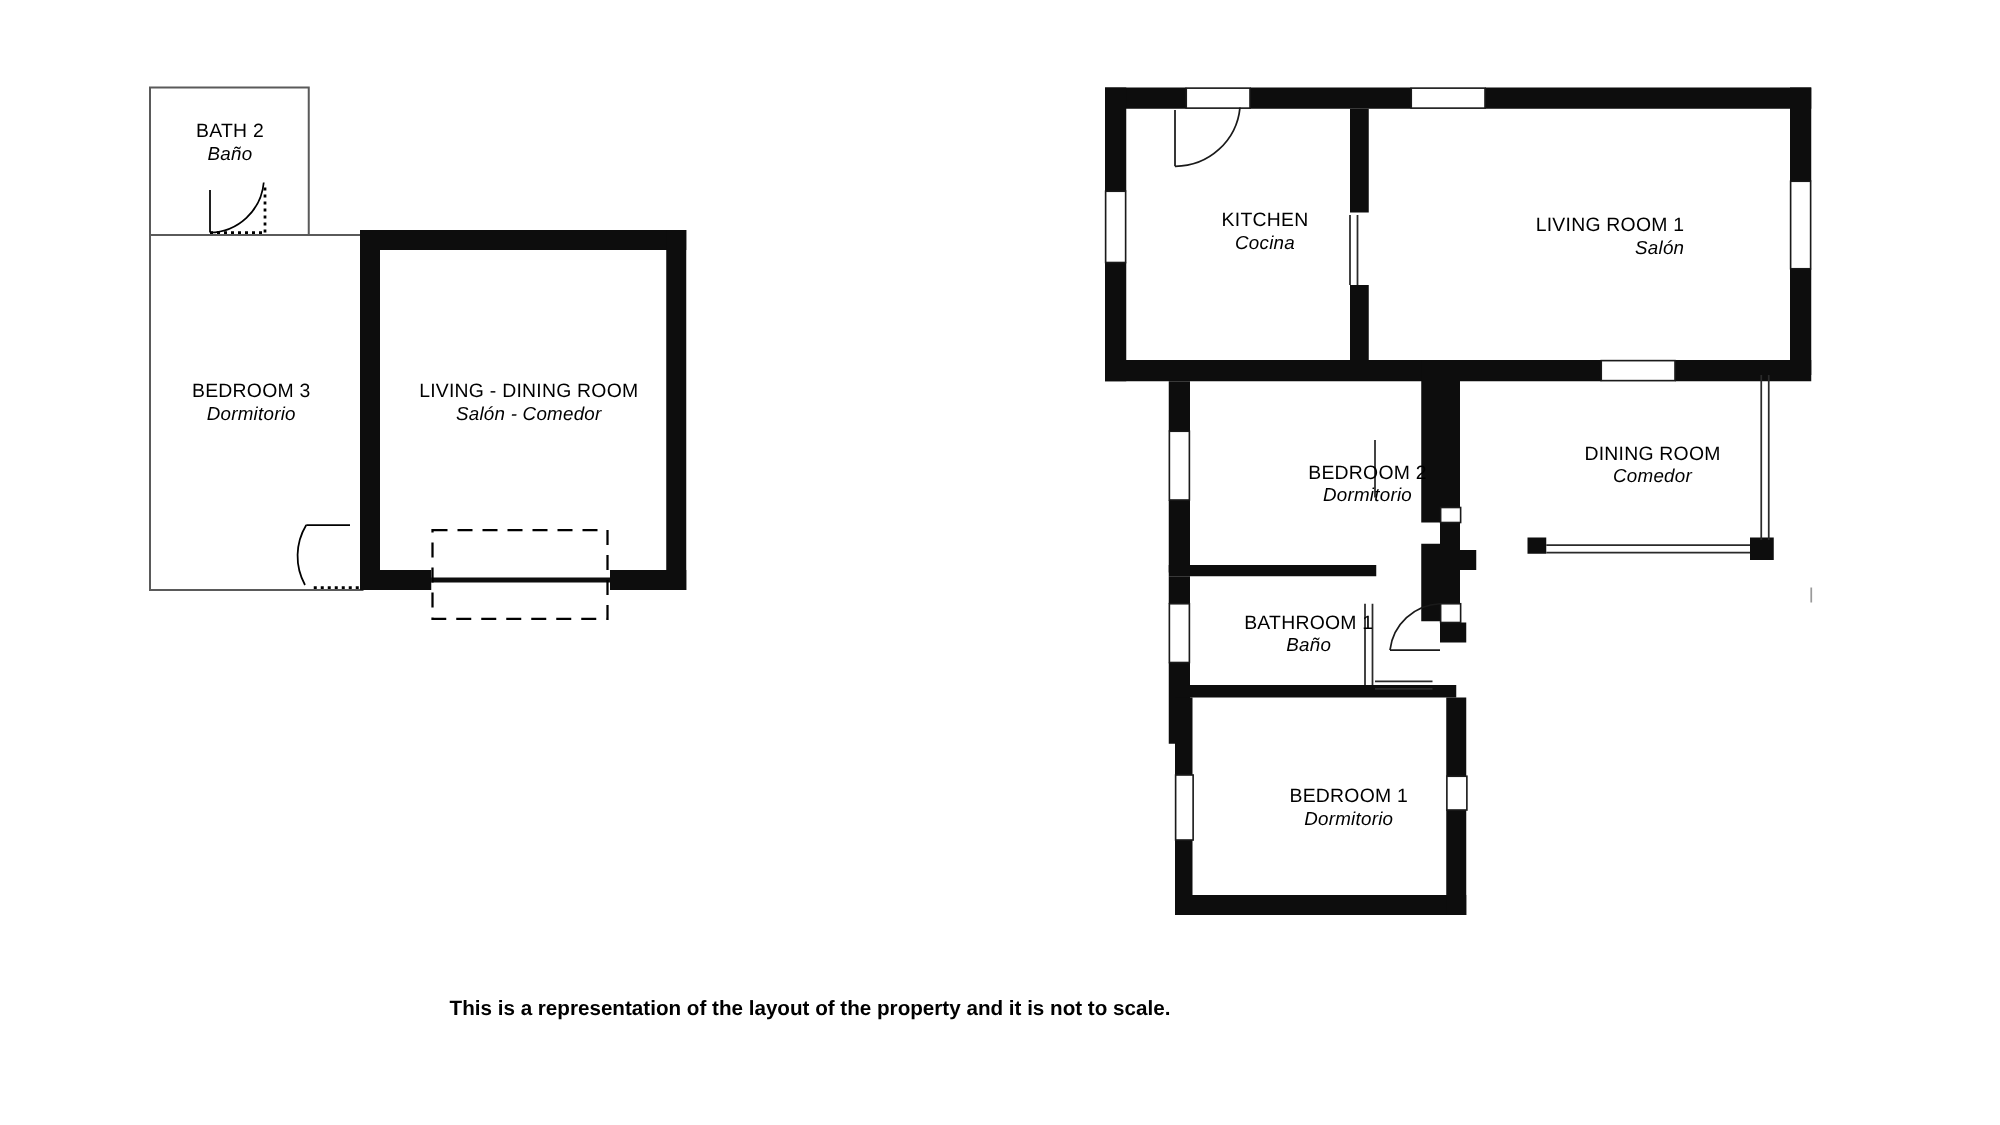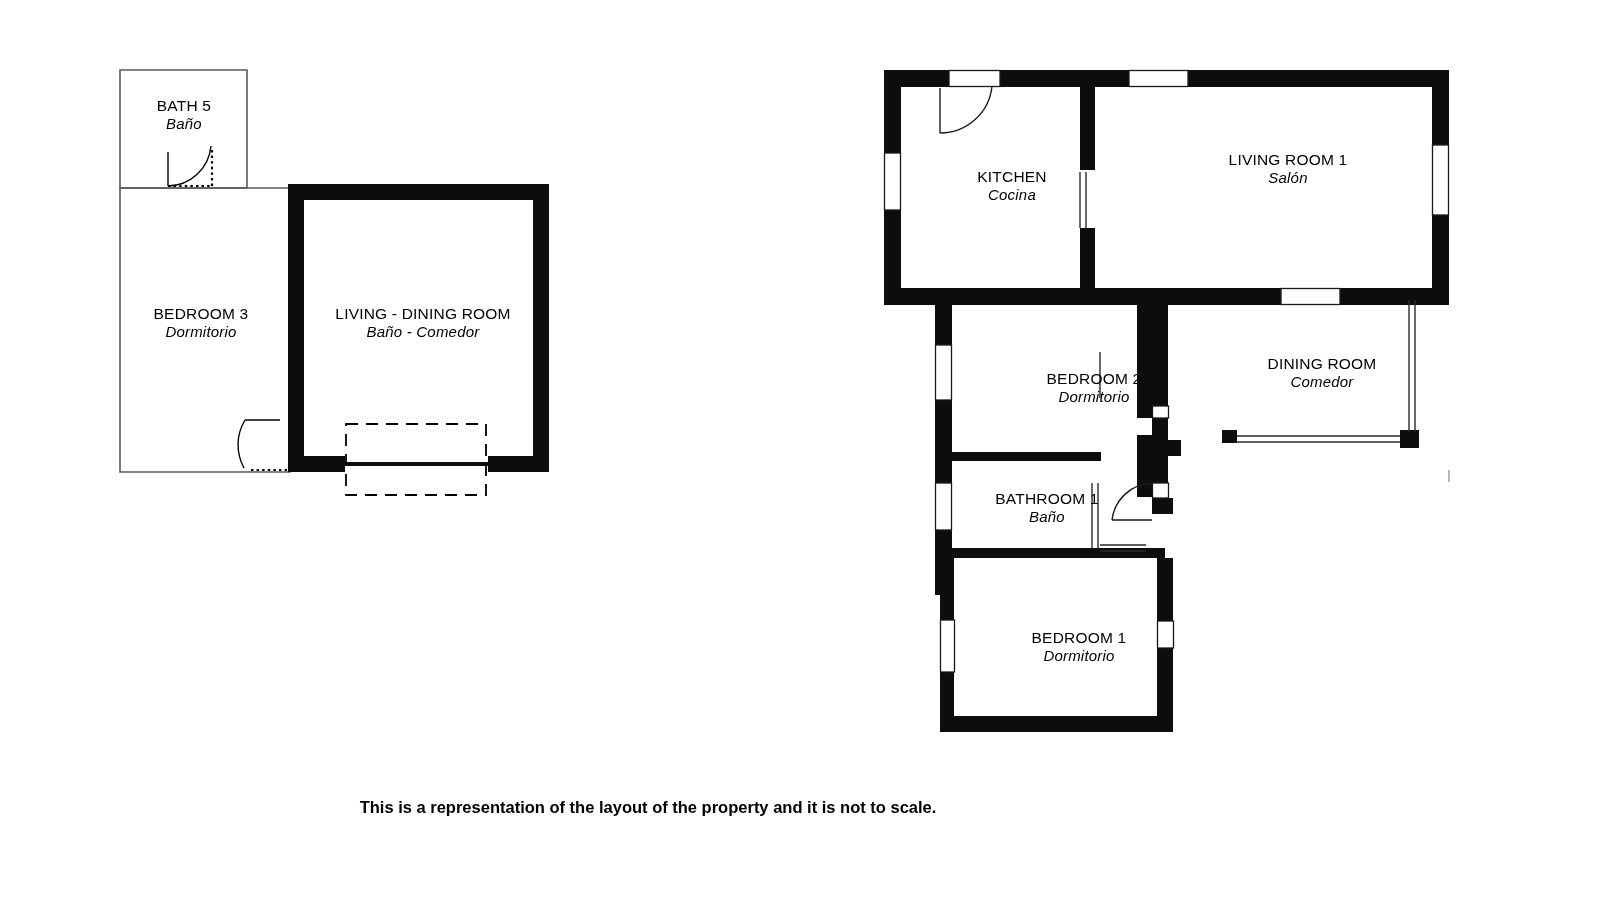--- a/index.html
+++ b/index.html
@@ -207,40 +207,40 @@
       <path d="M940,88 L940,133"></path>
       <path d="M940,133 A 52 52 0 0 0 992,86"></path>
 
       <path d="M1152,483 A 42 42 0 0 0 1112,520"></path>
       <path d="M1112,520 L1152,520"></path>
     </g>
   </g>
 </svg>
 
 <div class="room-label" style="left:184px;top:115px;">
-  <span class="en">BATH 5</span>
+  <span class="en">BATH 2</span>
   <span class="es">Baño</span>
 </div>
 
 <div class="room-label" style="left:201px;top:323px;">
   <span class="en">BEDROOM 3</span>
   <span class="es">Dormitorio</span>
 </div>
 
 <div class="room-label" style="left:423px;top:323px;">
   <span class="en">LIVING - DINING ROOM</span>
-  <span class="es">Baño - Comedor</span>
+  <span class="es">Salón - Comedor</span>
 </div>
 
 <div class="room-label" style="left:1012px;top:186px;">
   <span class="en">KITCHEN</span>
   <span class="es">Cocina</span>
 </div>
 
-<div class="room-label" style="left:1288px;top:169px;">
+<div class="room-label" style="left:1288px;top:190px;text-align:right;">
   <span class="en">LIVING ROOM 1</span>
   <span class="es">Salón</span>
 </div>
 
 <div class="room-label" style="left:1048px;top:388px;margin-left:46px;">
   <span class="en">BEDROOM 2</span>
   <span class="es">Dormitorio</span>
 </div>
 
 <div class="room-label" style="left:1322px;top:373px;">

